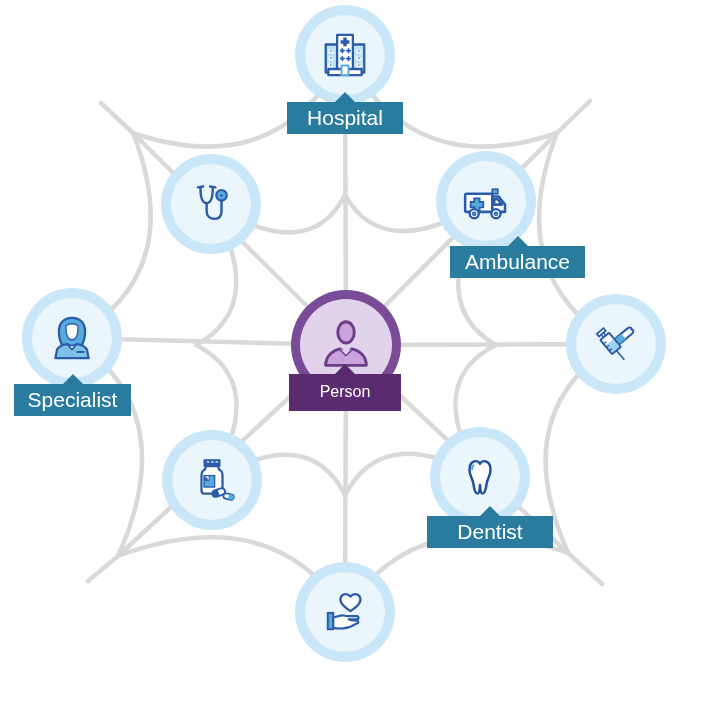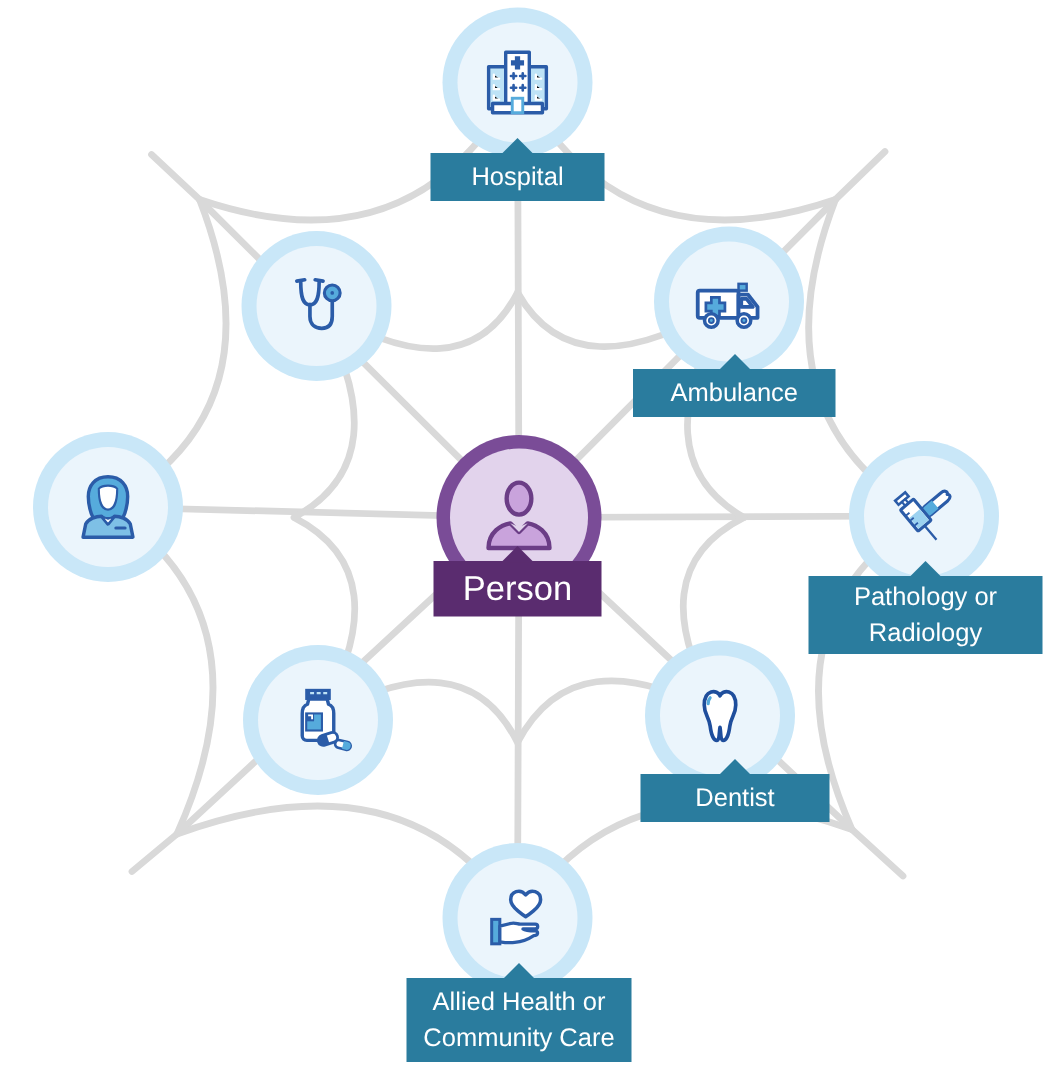--- a/index.html
+++ b/index.html
@@ -13,27 +13,27 @@
   
   .node{position:absolute;width:100px;height:100px;border-radius:50%;
         background:#c9e7f8;display:flex;align-items:center;justify-content:center;}
   .node .inner{width:80px;height:80px;border-radius:50%;background:#ebf5fc;
         display:flex;align-items:center;justify-content:center;}
   .node.person{width:110px;height:110px;background:#7a4c97;}
   .node.person .inner{width:92px;height:92px;background:#e2d3ec;}
   .node svg{display:block;}
 
   
-  .label{position:absolute;background:#2a7c9e;color:#fff;font-size:17px;
+  .label{position:absolute;background:#2a7c9e;color:#fff;font-size:21px;
          display:flex;align-items:center;justify-content:center;text-align:center;
          line-height:1.4;padding:2px 4px;box-sizing:border-box;}
   .label::before{content:'';position:absolute;top:-10px;left:50%;transform:translateX(-50%);
          border-left:11px solid transparent;border-right:11px solid transparent;
          border-bottom:11px solid #2a7c9e;}
-  .label.purple{background:#5a2c6f;font-size:23px;}
+  .label.purple{background:#5a2c6f;font-size:16px;}
   .label.purple::before{border-bottom-color:#5a2c6f;}
 </style>
 </head>
 <body>
 
 <div class="stage">
 
   <svg class="weblayer" width="702" height="721" aria-hidden="true">
 
     <path class="web-line" d="M346,345 L345,55 M346,345 L557,133 M346,345 L616,344 M346,345 L568,553 M346,345 L345,612 M346,345 L118,556 M346,345 L72,338 M346,345 L133,133"></path>
@@ -195,25 +195,24 @@
         <path d="M38,15 C34,10 27,12.5 27,18.5 C27,24.5 38,31 38,31 C38,31 49,24.5 49,18.5 C49,12.5 42,10 38,15 Z" fill="#ffffff" stroke="#2b5ca8" stroke-width="2.6" stroke-linejoin="round"></path>
         <rect x="13" y="33" width="6" height="18" fill="#56abdc" stroke="#2b5ca8" stroke-width="2.2"></rect>
         <path d="M19,38 L27,36 C30,35 32,36.5 34,36.5 L45,36.5 C47.5,36.5 47.5,40 45,40 L36,40 C38,41.5 42,41.5 45,41.5 C47.5,41.5 47.5,45 44,45 C41,47 36,49.5 30,50 C26,50.4 22,50 19,49.5 Z" fill="#ffffff" stroke="#2b5ca8" stroke-width="2.4" stroke-linejoin="round"></path>
       </svg>
     </div>
   </div>
 
   <div class="label" style="left:287px;top:102px;width:116px;height:32px;">Hospital</div>
 
 
-  <div class="label" style="left:422px;top:246px;width:135px;height:32px;">Ambulance</div>
-
+  <div class="label" style="left:450px;top:246px;width:135px;height:32px;">Ambulance</div>
+
+  <div class="label" style="left:14px;top:384px;width:117px;height:32px;">Specialist</div>
 
   <div class="label purple" style="left:289px;top:374px;width:112px;height:37px;">Person</div>
 
-  <div class="label" style="left:539px;top:384px;width:156px;height:52px;">Pathology or Radiology</div>
 
 
   <div class="label" style="left:427px;top:516px;width:126px;height:32px;">Dentist</div>
 
-  <div class="label" style="left:271px;top:652px;width:150px;height:56px;">Allied Health or Community Care</div>
 
 </div>
 
 </body></html>

